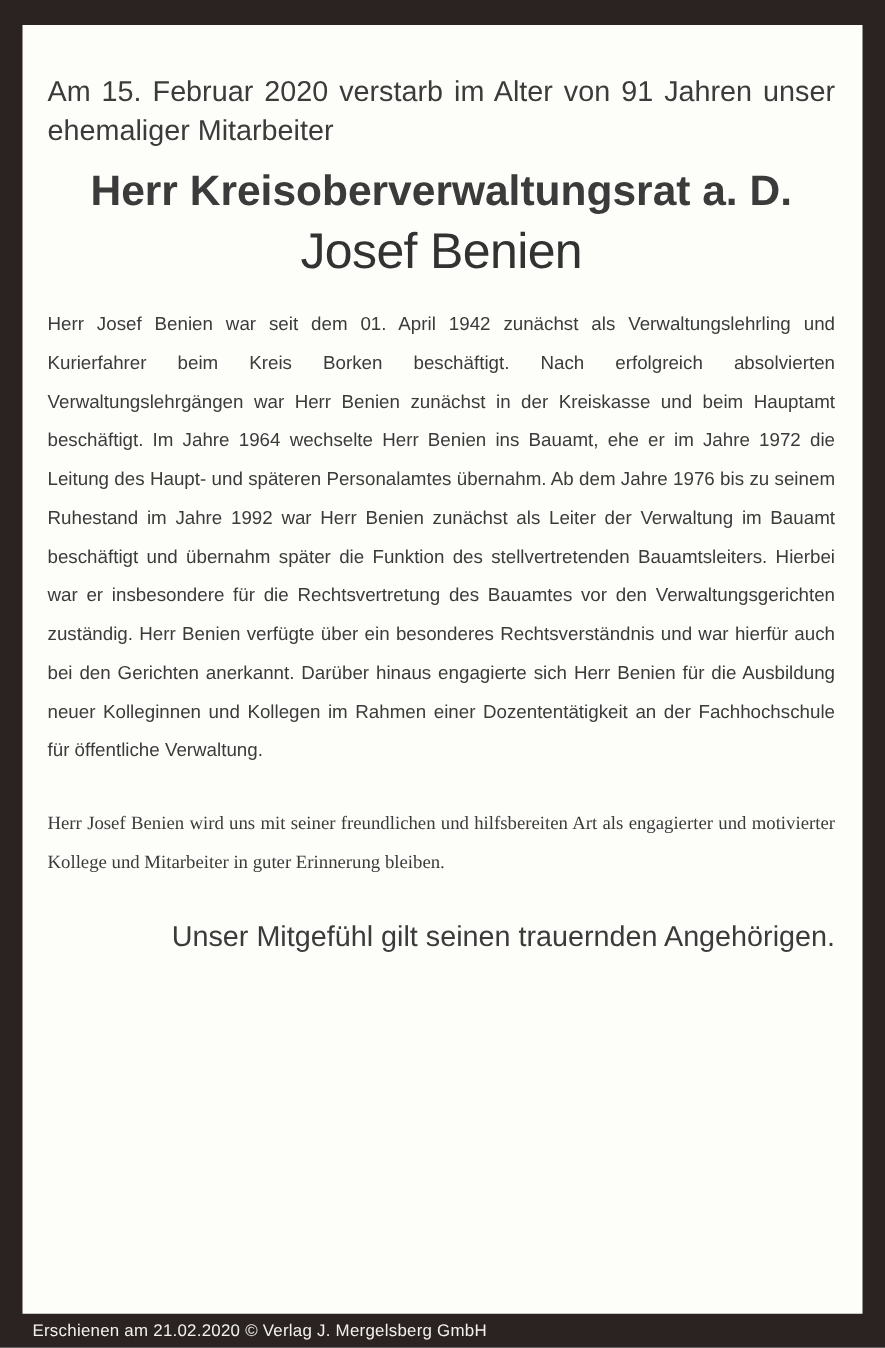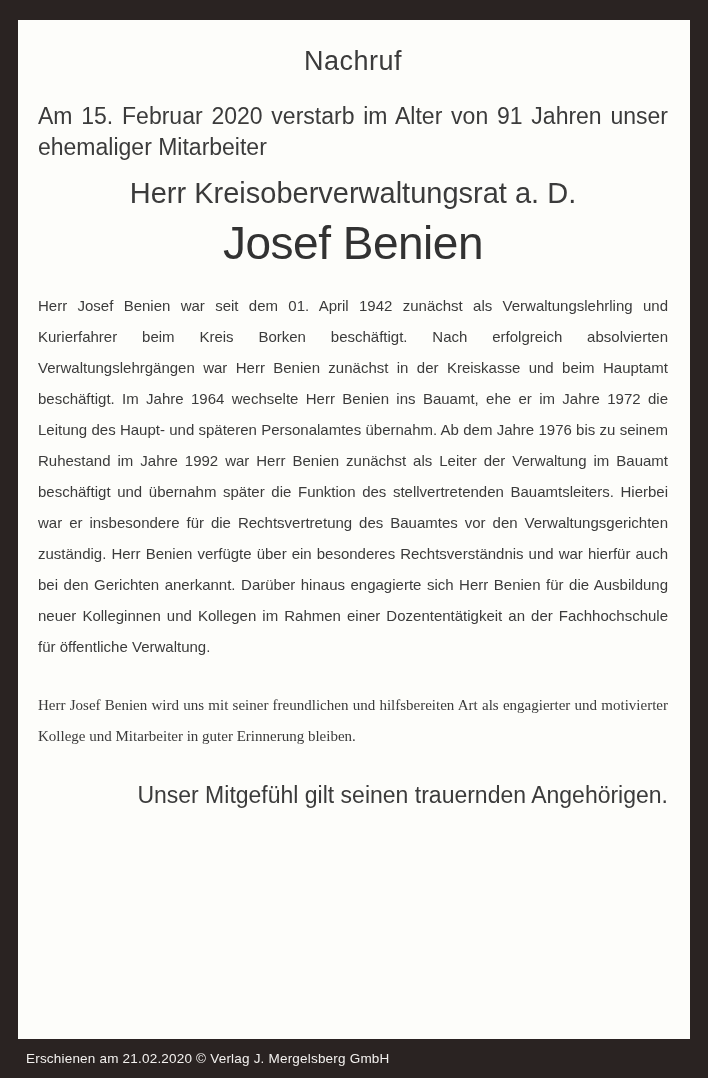--- a/index.html
+++ b/index.html
@@ -36,29 +36,29 @@
   .intro {
     margin-top: 24px;
     font-size: 23px;
     line-height: 31px;
     text-align: justify;
     hyphens: auto;
   }
 
   .honorific {
     text-align: center;
-    font-size: 29px;
-    font-weight: 400;
+    font-size: 34px;
+    font-weight: 700;
     margin-top: 14px;
     white-space: nowrap;
   }
 
   .deceased-name {
     text-align: center;
-    font-size: 46px;
+    font-size: 40px;
     font-weight: 400;
     letter-spacing: -0.5px;
     color: #323232;
     margin-top: 6px;
   }
 
   .body-par {
     margin-top: 20px;
     font-size: 15px;
     line-height: 31px;
@@ -71,37 +71,36 @@
     font-family: Liberation Serif, serif;
   }
 
   .condolence {
     margin-top: 30px;
     font-size: 23px;
     text-align: right;
   }
 
   .footer {
-    height: 39px;
+    height: 27px;
     flex: 0 0 auto;
     display: flex;
     align-items: center;
     padding-left: 8px;
     color: #f3f1ef;
     font-size: 13.5px;
     letter-spacing: 0.2px;
   }
 </style>
 </head>
 <body>
 
 <div class="page">
   <div class="content">
 
-    <h1 class="title">Nachruf</h1>
 
     <p class="intro">Am 15. Februar 2020 verstarb im Alter von 91 Jahren unser ehemaliger Mitarbeiter</p>
 
     <h2 class="honorific">Herr Kreisoberverwaltungsrat a. D.</h2>
 
     <h3 class="deceased-name">Josef Benien</h3>
 
     <p class="body-par">Herr Josef Benien war seit dem 01. April 1942 zunächst als Verwaltungslehrling und Kurierfahrer beim Kreis Borken beschäftigt. Nach erfolgreich absolvierten Verwaltungslehrgängen war Herr Benien zunächst in der Kreiskasse und beim Hauptamt beschäftigt. Im Jahre 1964 wechselte Herr Benien ins Bauamt, ehe er im Jahre 1972 die Leitung des Haupt- und späteren Personalamtes übernahm. Ab dem Jahre 1976 bis zu seinem Ruhestand im Jahre 1992 war Herr Benien zunächst als Leiter der Verwaltung im Bauamt beschäftigt und übernahm später die Funktion des stellvertretenden Bauamtsleiters. Hierbei war er insbesondere für die Rechtsvertretung des Bauamtes vor den Verwaltungsgerichten zuständig. Herr Benien verfügte über ein besonderes Rechtsverständnis und war hierfür auch bei den Gerichten anerkannt. Darüber hinaus engagierte sich Herr Benien für die Ausbildung neuer Kolleginnen und Kollegen im Rahmen einer Dozententätigkeit an der Fachhochschule für öffentliche Verwaltung.</p>
 
     <p class="body-par second">Herr Josef Benien wird uns mit seiner freundlichen und hilfsbereiten Art als engagierter und motivierter Kollege und Mitarbeiter in guter Erinnerung bleiben.</p>

